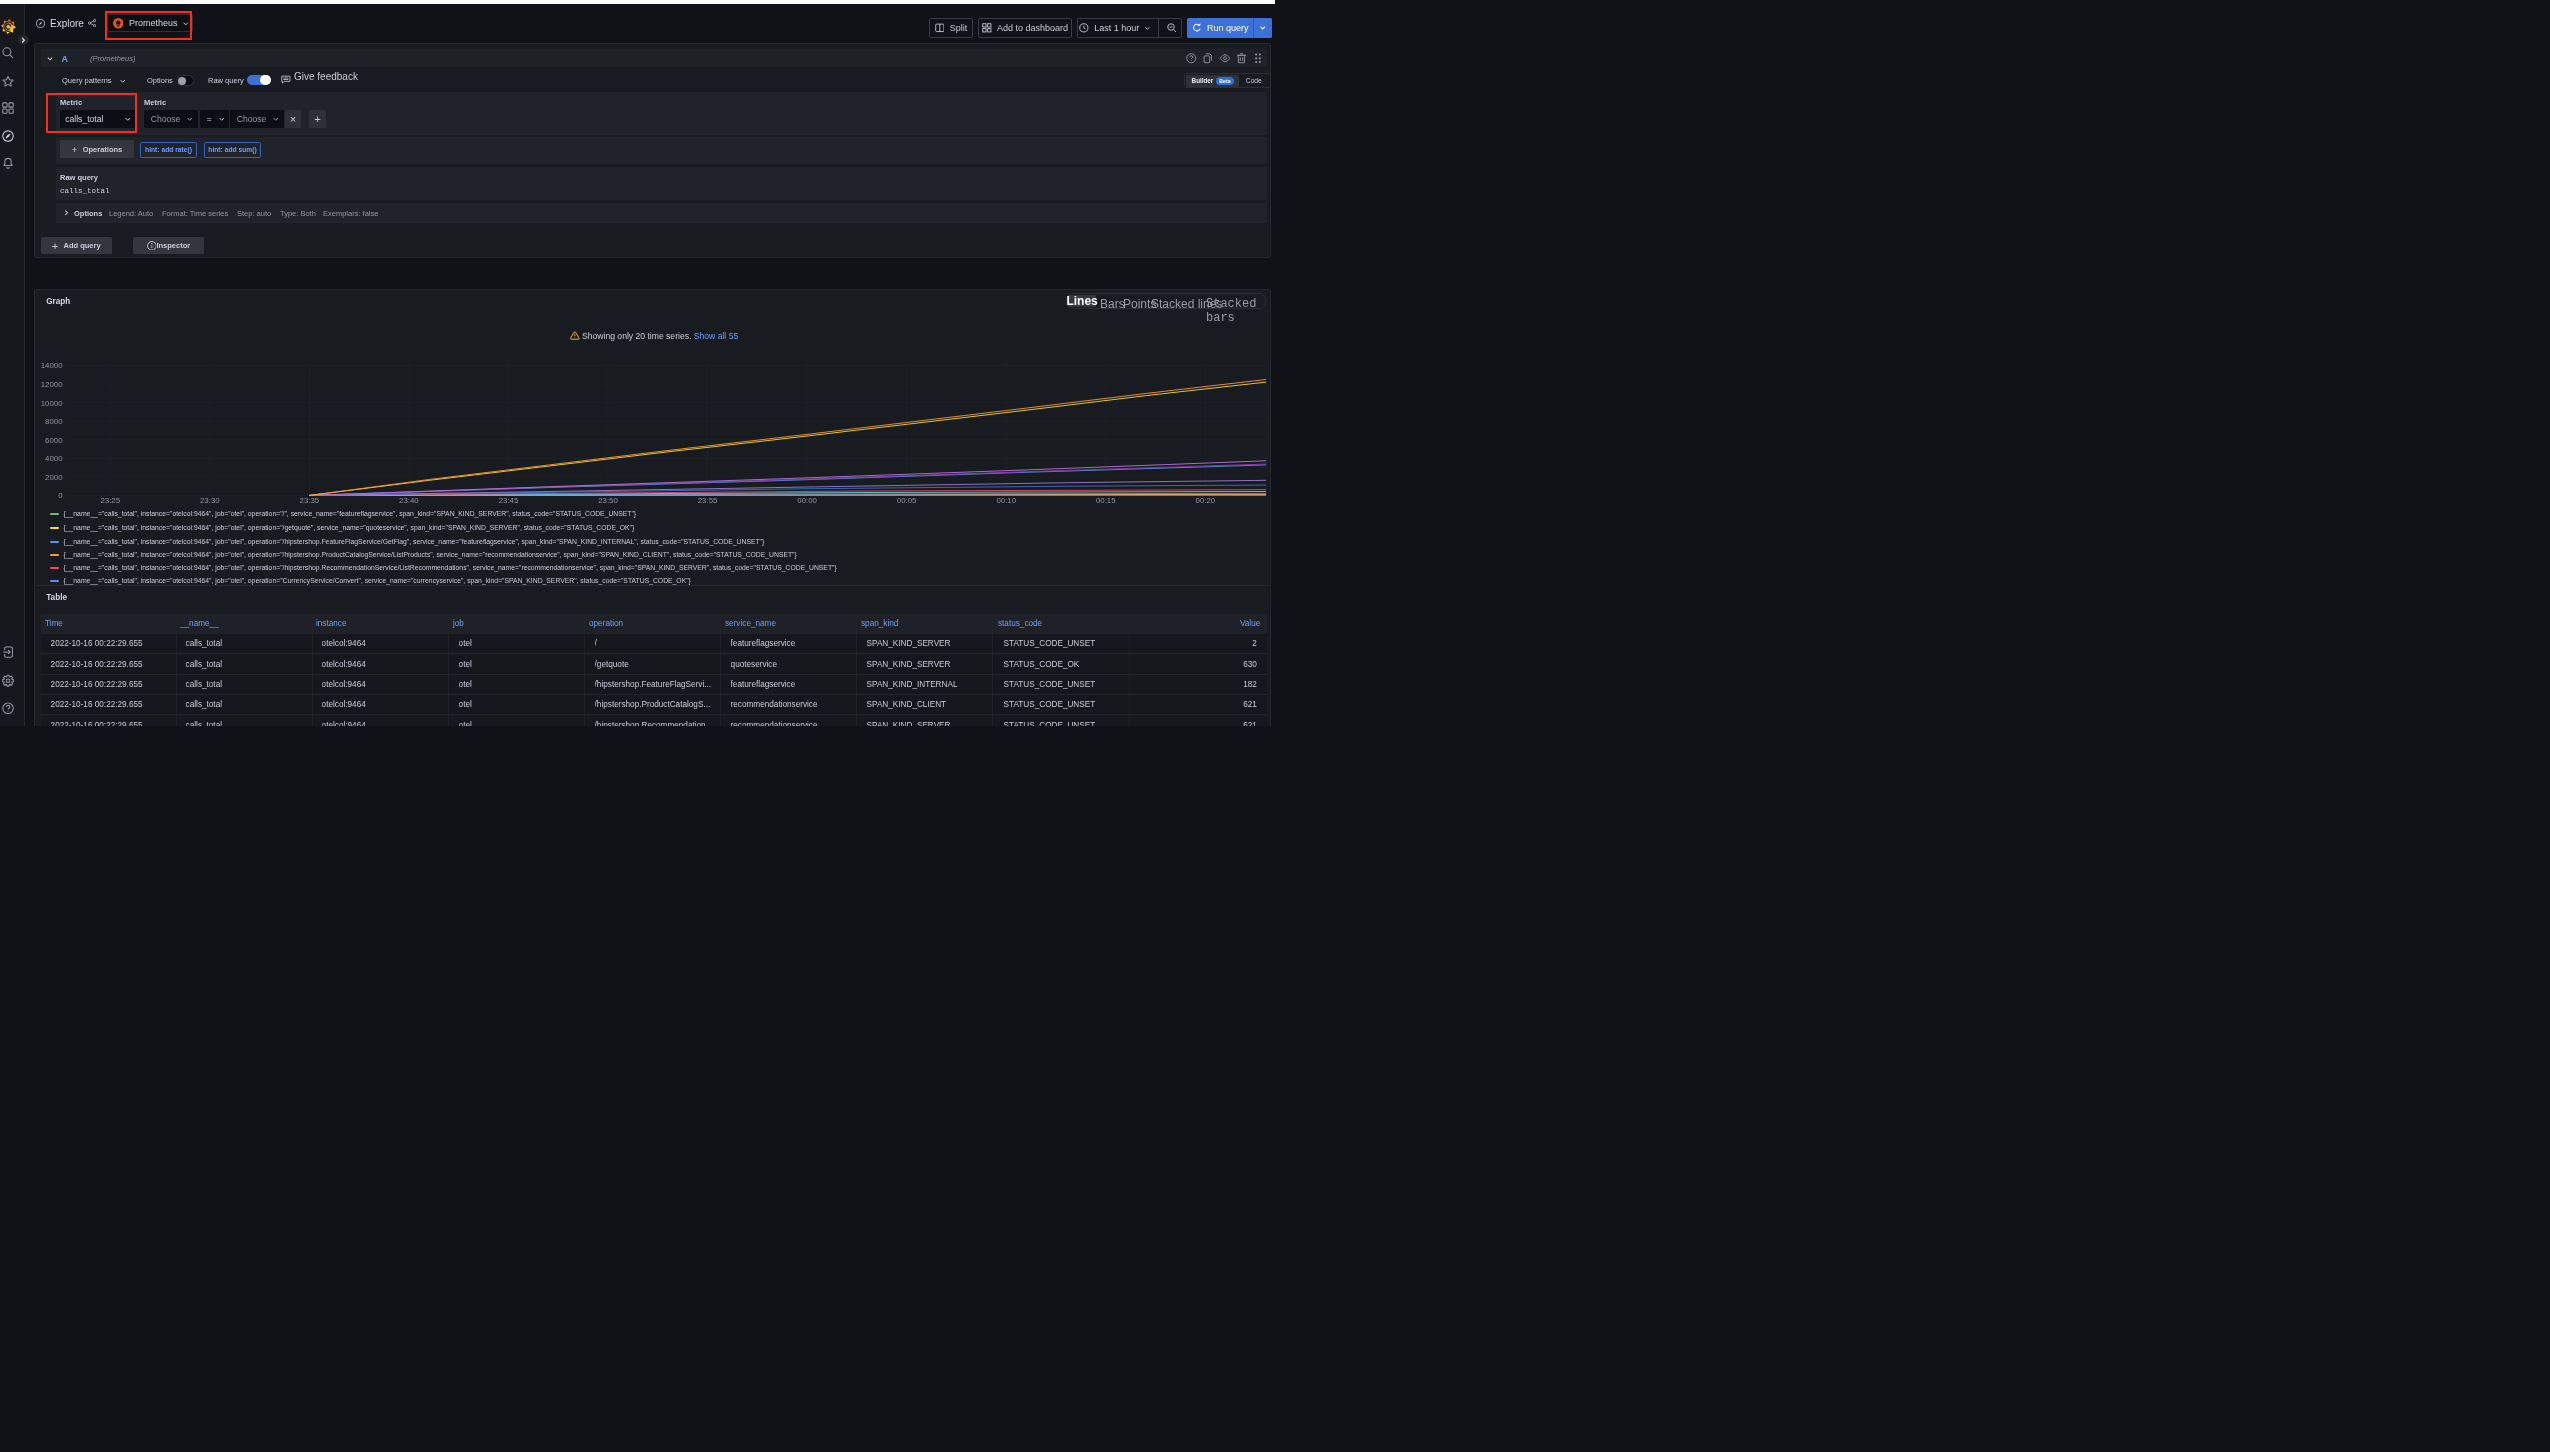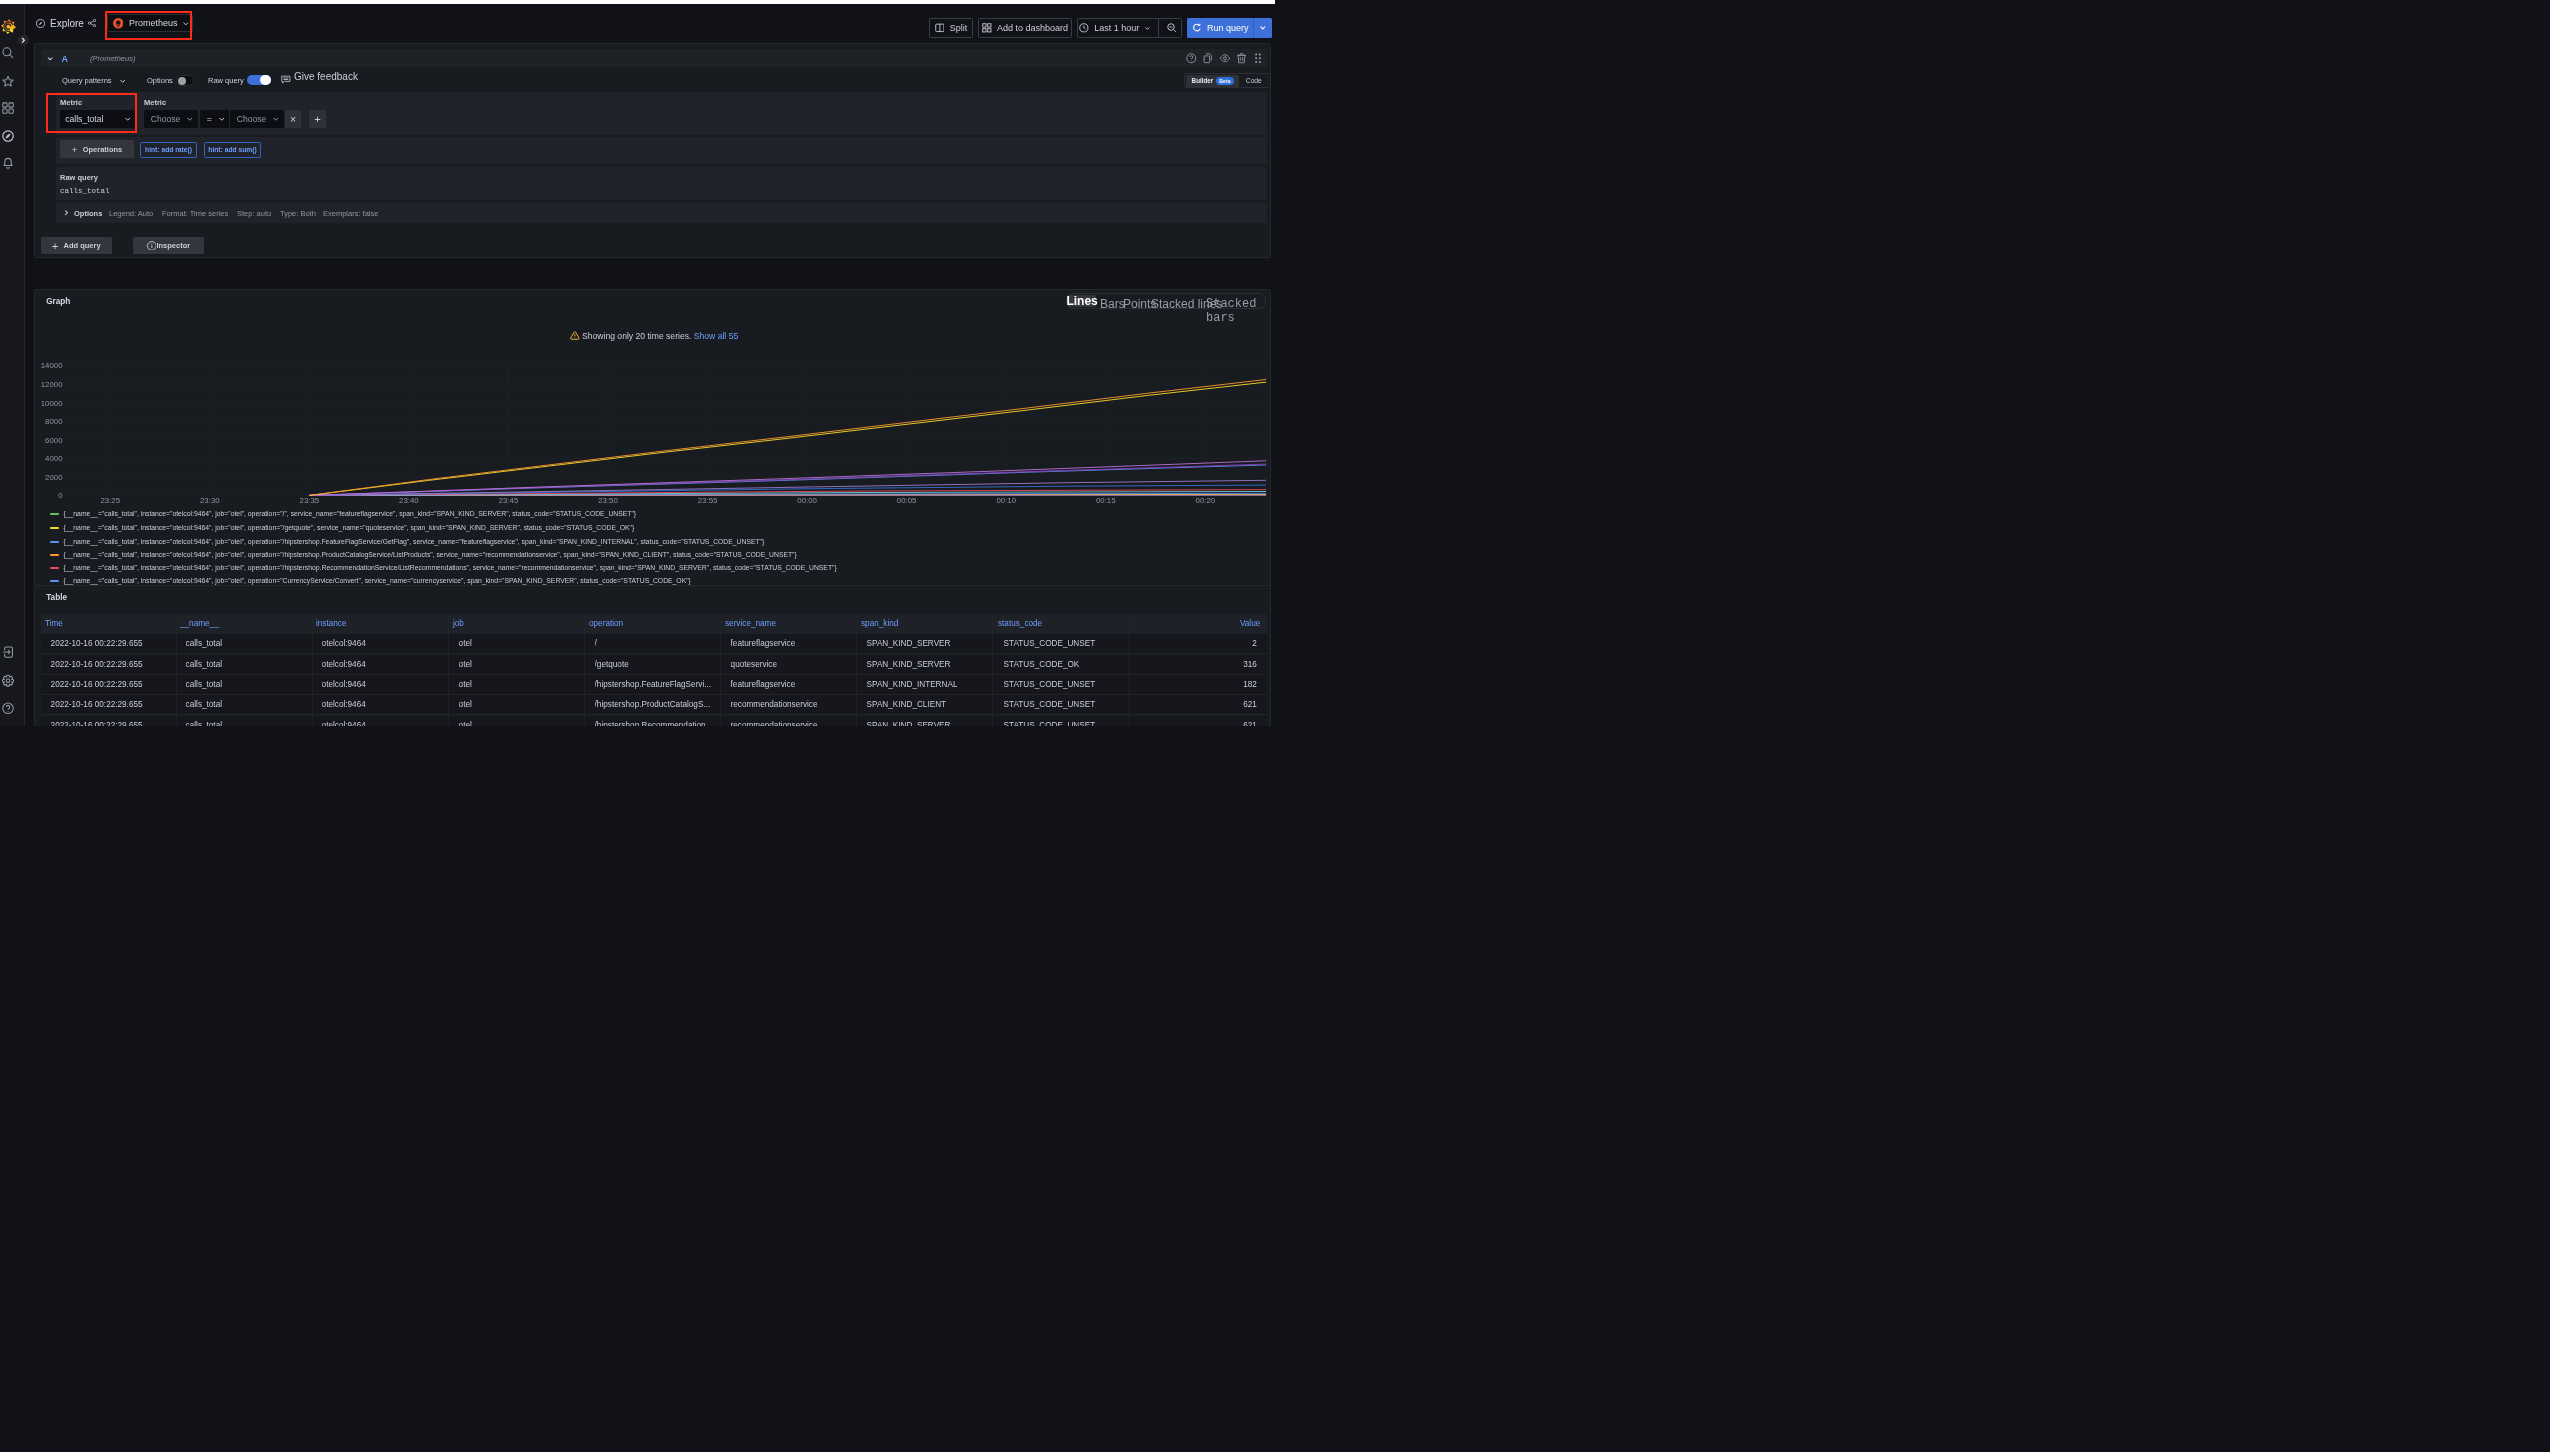--- a/index.html
+++ b/index.html
@@ -412,21 +412,21 @@
     </div>
     <div class="abs trow" style="top:69px;">
       <div class="td" style="left:10px;">2022-10-16 00:22:29.655</div>
       <div class="td" style="left:145px;">calls_total</div>
       <div class="td" style="left:281px;">otelcol:9464</div>
       <div class="td" style="left:418px;">otel</div>
       <div class="td" style="left:554px;">/getquote</div>
       <div class="td" style="left:690px;">quoteservice</div>
       <div class="td" style="left:826px;">SPAN_KIND_SERVER</div>
       <div class="td" style="left:963px;">STATUS_CODE_OK</div>
-      <div class="td" style="right:9.7px;">316</div>
+      <div class="td" style="right:9.7px;">630</div>
     </div>
     <div class="abs trow" style="top:89px;">
       <div class="td" style="left:10px;">2022-10-16 00:22:29.655</div>
       <div class="td" style="left:145px;">calls_total</div>
       <div class="td" style="left:281px;">otelcol:9464</div>
       <div class="td" style="left:418px;">otel</div>
       <div class="td" style="left:554px;">/hipstershop.FeatureFlagServi...</div>
       <div class="td" style="left:690px;">featureflagservice</div>
       <div class="td" style="left:826px;">SPAN_KIND_INTERNAL</div>
       <div class="td" style="left:963px;">STATUS_CODE_UNSET</div>

